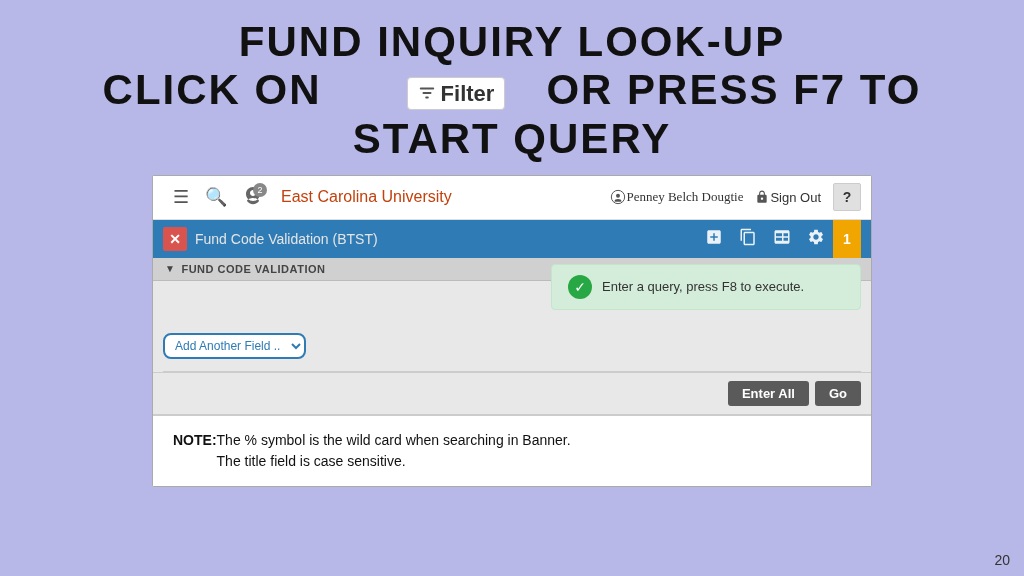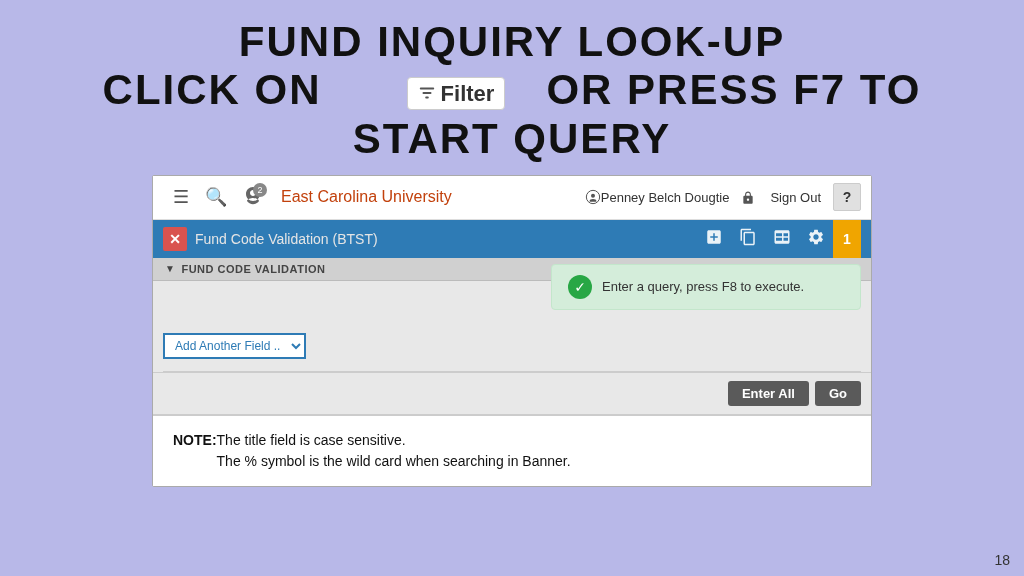--- a/index.html
+++ b/index.html
@@ -108,25 +108,26 @@
       align-items: center;
       gap: 12px;
       font-size: 13px;
       color: #333;
       margin-left: auto;
     }
     .nav-user-btn {
       display: flex;
       align-items: flex-end;
       cursor: pointer;
+      font-family: Liberation Serif, serif;
     }
     .nav-signout-btn {
       display: flex;
-      align-items: flex-end;
-      gap: 15px;
+      align-items: flex-start;
+      gap: 1px;
       cursor: pointer;
     }
     .nav-help-btn {
       width: 28px;
       height: 28px;
       background: #e0e0e0;
       border: 1px solid #ccc;
       border-radius: 2px;
       display: flex;
       align-items: center;
@@ -246,21 +247,21 @@
     .field-row {
       display: flex;
       align-items: center;
       gap: 4px;
       margin-top: 40px;
     }
 
     .add-field-select {
       background: #fff;
       border: 2px solid #2e7bb5;
-      border-radius: 0;
+      border-radius: 8px;
       padding: 3px 6px;
       font-size: 12px;
       color: #2e7bb5;
       cursor: pointer;
       min-width: 140px;
     }
 
     
     .button-row {
       display: flex;
@@ -432,21 +433,21 @@
       <button class="btn-clear-all">Enter All</button>
       <button class="btn-go">Go</button>
     </div>
 
   </div>
 
   <div class="note-area">
     <div class="note-row">
       <span class="note-label">NOTE:</span>
       <div>
+        <div>The % symbol is the wild card when searching in Banner.</div>
         <div>The title field is case sensitive.</div>
-        <div>The % symbol is the wild card when searching in Banner.</div>
       </div>
     </div>
   </div>
 
 </div>
 
-<div class="page-number">18</div>
+<div class="page-number">20</div>
 
 </body></html>

